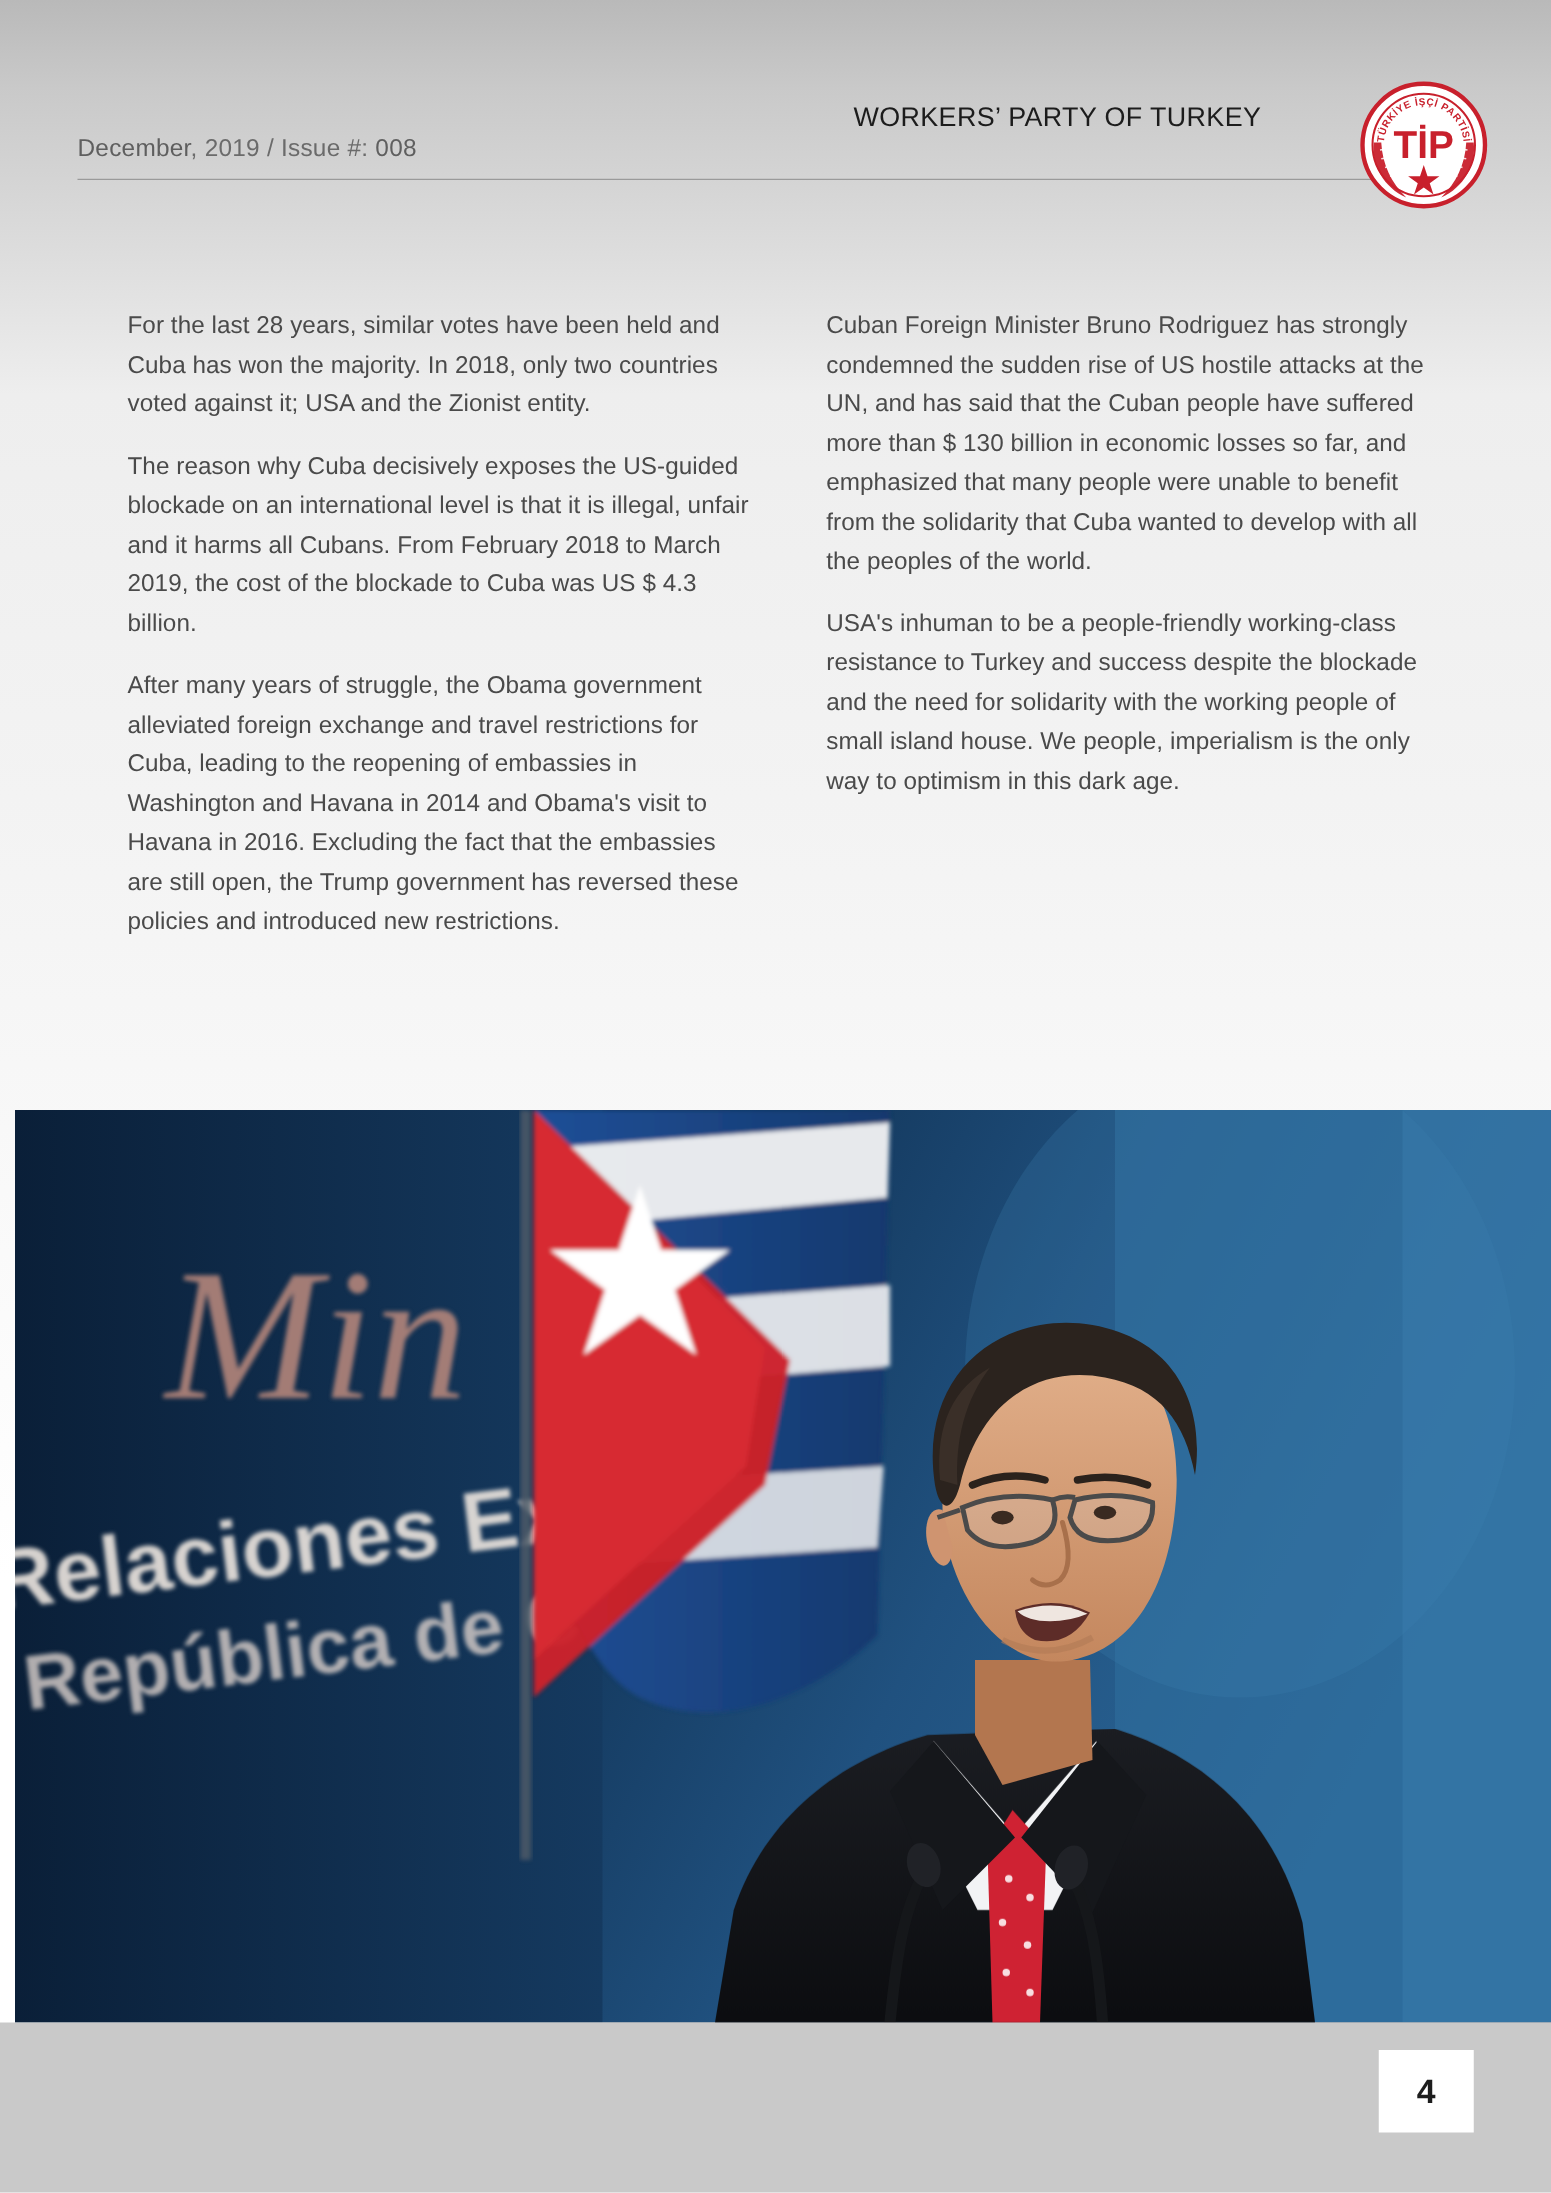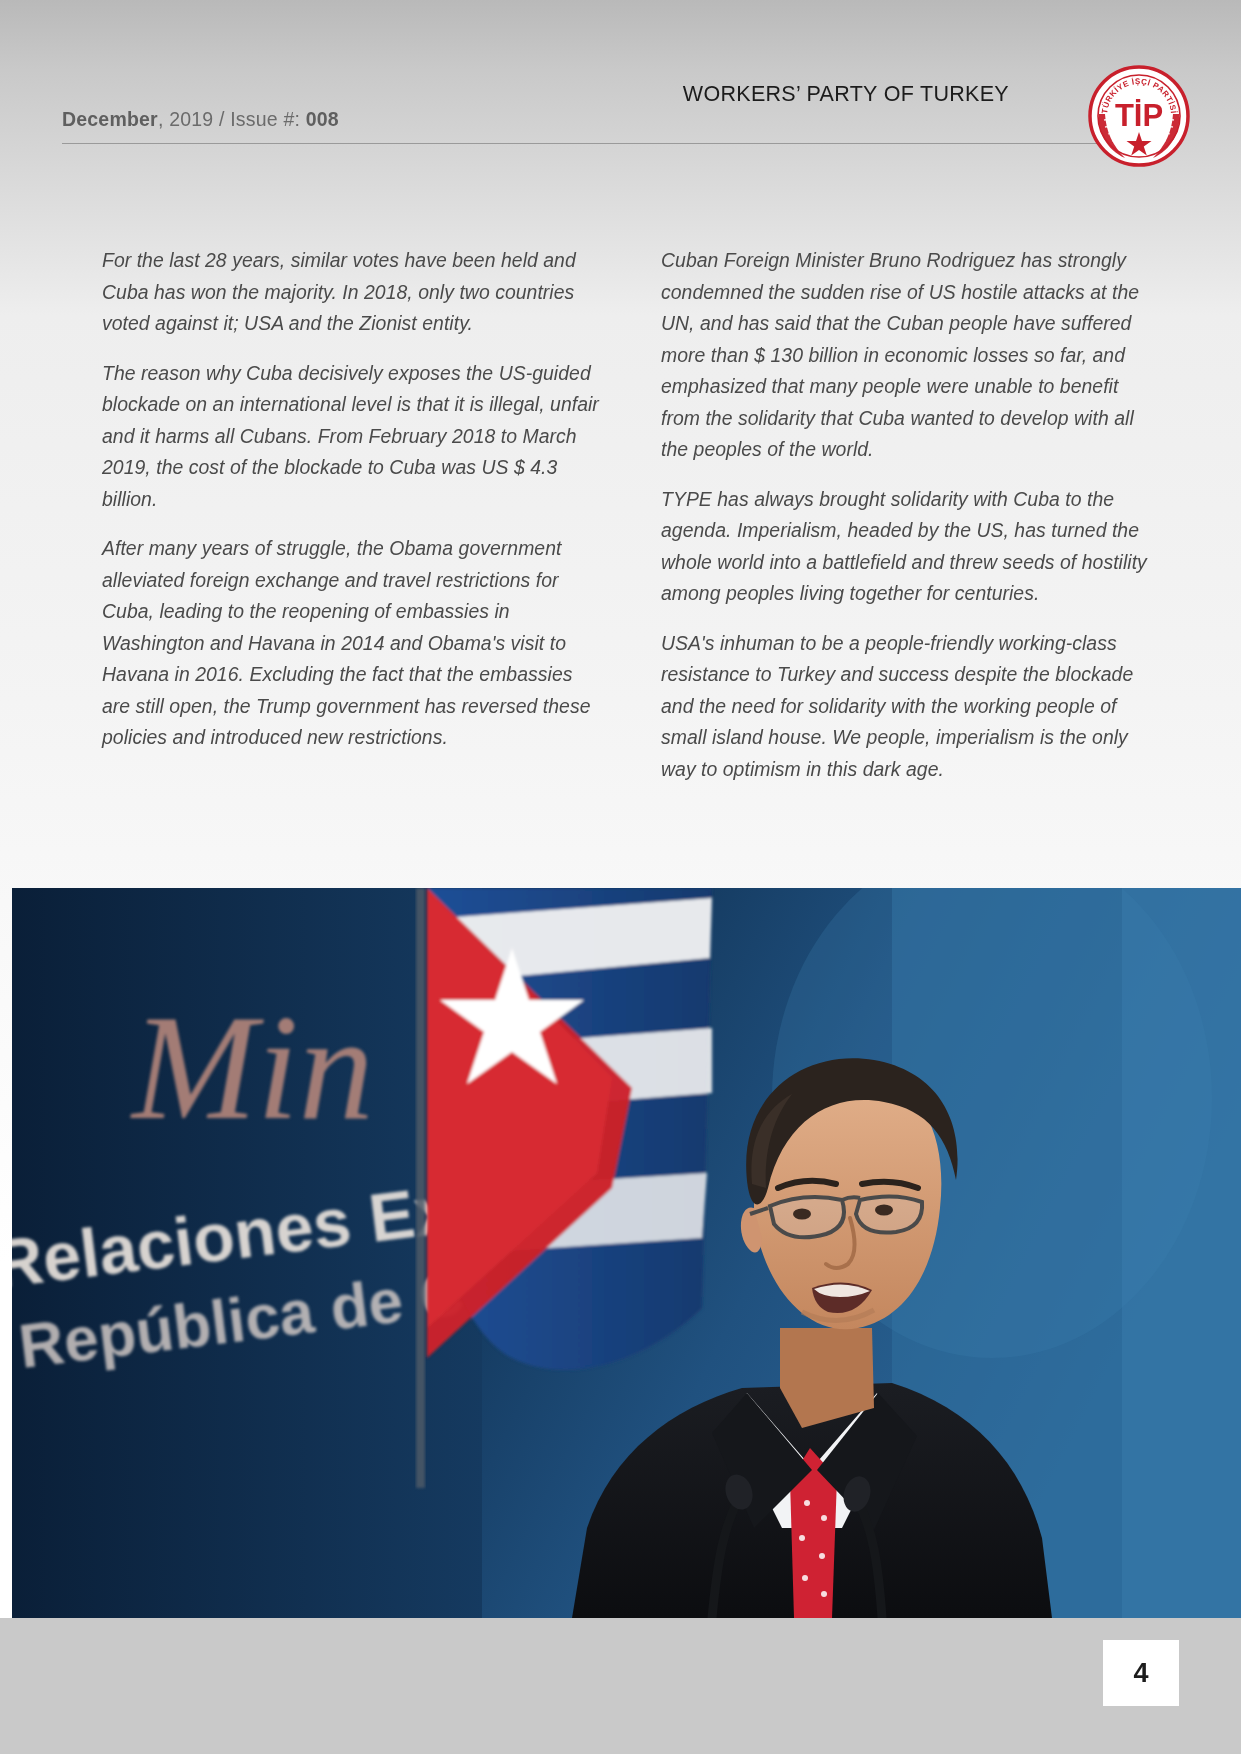--- a/index.html
+++ b/index.html
@@ -40,21 +40,21 @@
   .issue-line {
     position: absolute;
     left: 0;
     top: 108px;
     font-size: 19.5px;
     color: #6b6b6b;
     letter-spacing: 0.2px;
     white-space: nowrap;
   }
   .issue-line .b {
-    font-weight: bold;
+    font-weight: normal;
     color: #5f5f5f;
   }
   .masthead-title {
     position: absolute;
     right: 170px;
     top: 82px;
     font-size: 21.5px;
     font-weight: normal;
     color: #1c1c1c;
     letter-spacing: 0.3px;
@@ -80,21 +80,20 @@
   .logo svg { display: block; }
 
   
   .content {
     position: absolute;
     top: 245px;
     left: 102px;
     width: 1060px;
     display: flex;
     gap: 58px;
-    font-style: italic;
   }
   .col {
     width: 501px;
   }
   .col p {
     margin: 0 0 18px 0;
     font-size: 19.4px;
     line-height: 31.5px;
     color: #4a4a4a;
     letter-spacing: 0.05px;
@@ -181,21 +180,20 @@
   </div>
 
   <div class="content">
     <div class="col">
       <p>For the last 28 years, similar votes have been held and Cuba has won the majority. In 2018, only two countries voted against it; USA and the Zionist entity.</p>
       <p>The reason why Cuba decisively exposes the US-guided blockade on an international level is that it is illegal, unfair and it harms all Cubans. From February 2018 to March 2019, the cost of the blockade to Cuba was US $ 4.3 billion.</p>
       <p>After many years of struggle, the Obama government alleviated foreign exchange and travel restrictions for Cuba, leading to the reopening of embassies in Washington and Havana in 2014 and Obama's visit to Havana in 2016. Excluding the fact that the embassies are still open, the Trump government has reversed these policies and introduced new restrictions.</p>
     </div>
     <div class="col">
       <p>Cuban Foreign Minister Bruno Rodriguez has strongly condemned the sudden rise of US hostile attacks at the UN, and has said that the Cuban people have suffered more than $ 130 billion in economic losses so far, and emphasized that many people were unable to benefit from the solidarity that Cuba wanted to develop with all the peoples of the world.</p>
-      <p>TYPE has always brought solidarity with Cuba to the agenda. Imperialism, headed by the US, has turned the whole world into a battlefield and threw seeds of hostility among peoples living together for centuries.</p>
       <p>USA's inhuman to be a people-friendly working-class resistance to Turkey and success despite the blockade and the need for solidarity with the working people of small island house. We people, imperialism is the only way to optimism in this dark age.</p>
     </div>
   </div>
 
   <div class="photo">
     <svg width="1229" height="730" viewBox="0 0 1229 730">
       <defs>
         <linearGradient id="bgwall" x1="0" y1="0" x2="1" y2="0.3">
           <stop offset="0%" stop-color="#0e2a47"></stop>
           <stop offset="45%" stop-color="#123559"></stop>

